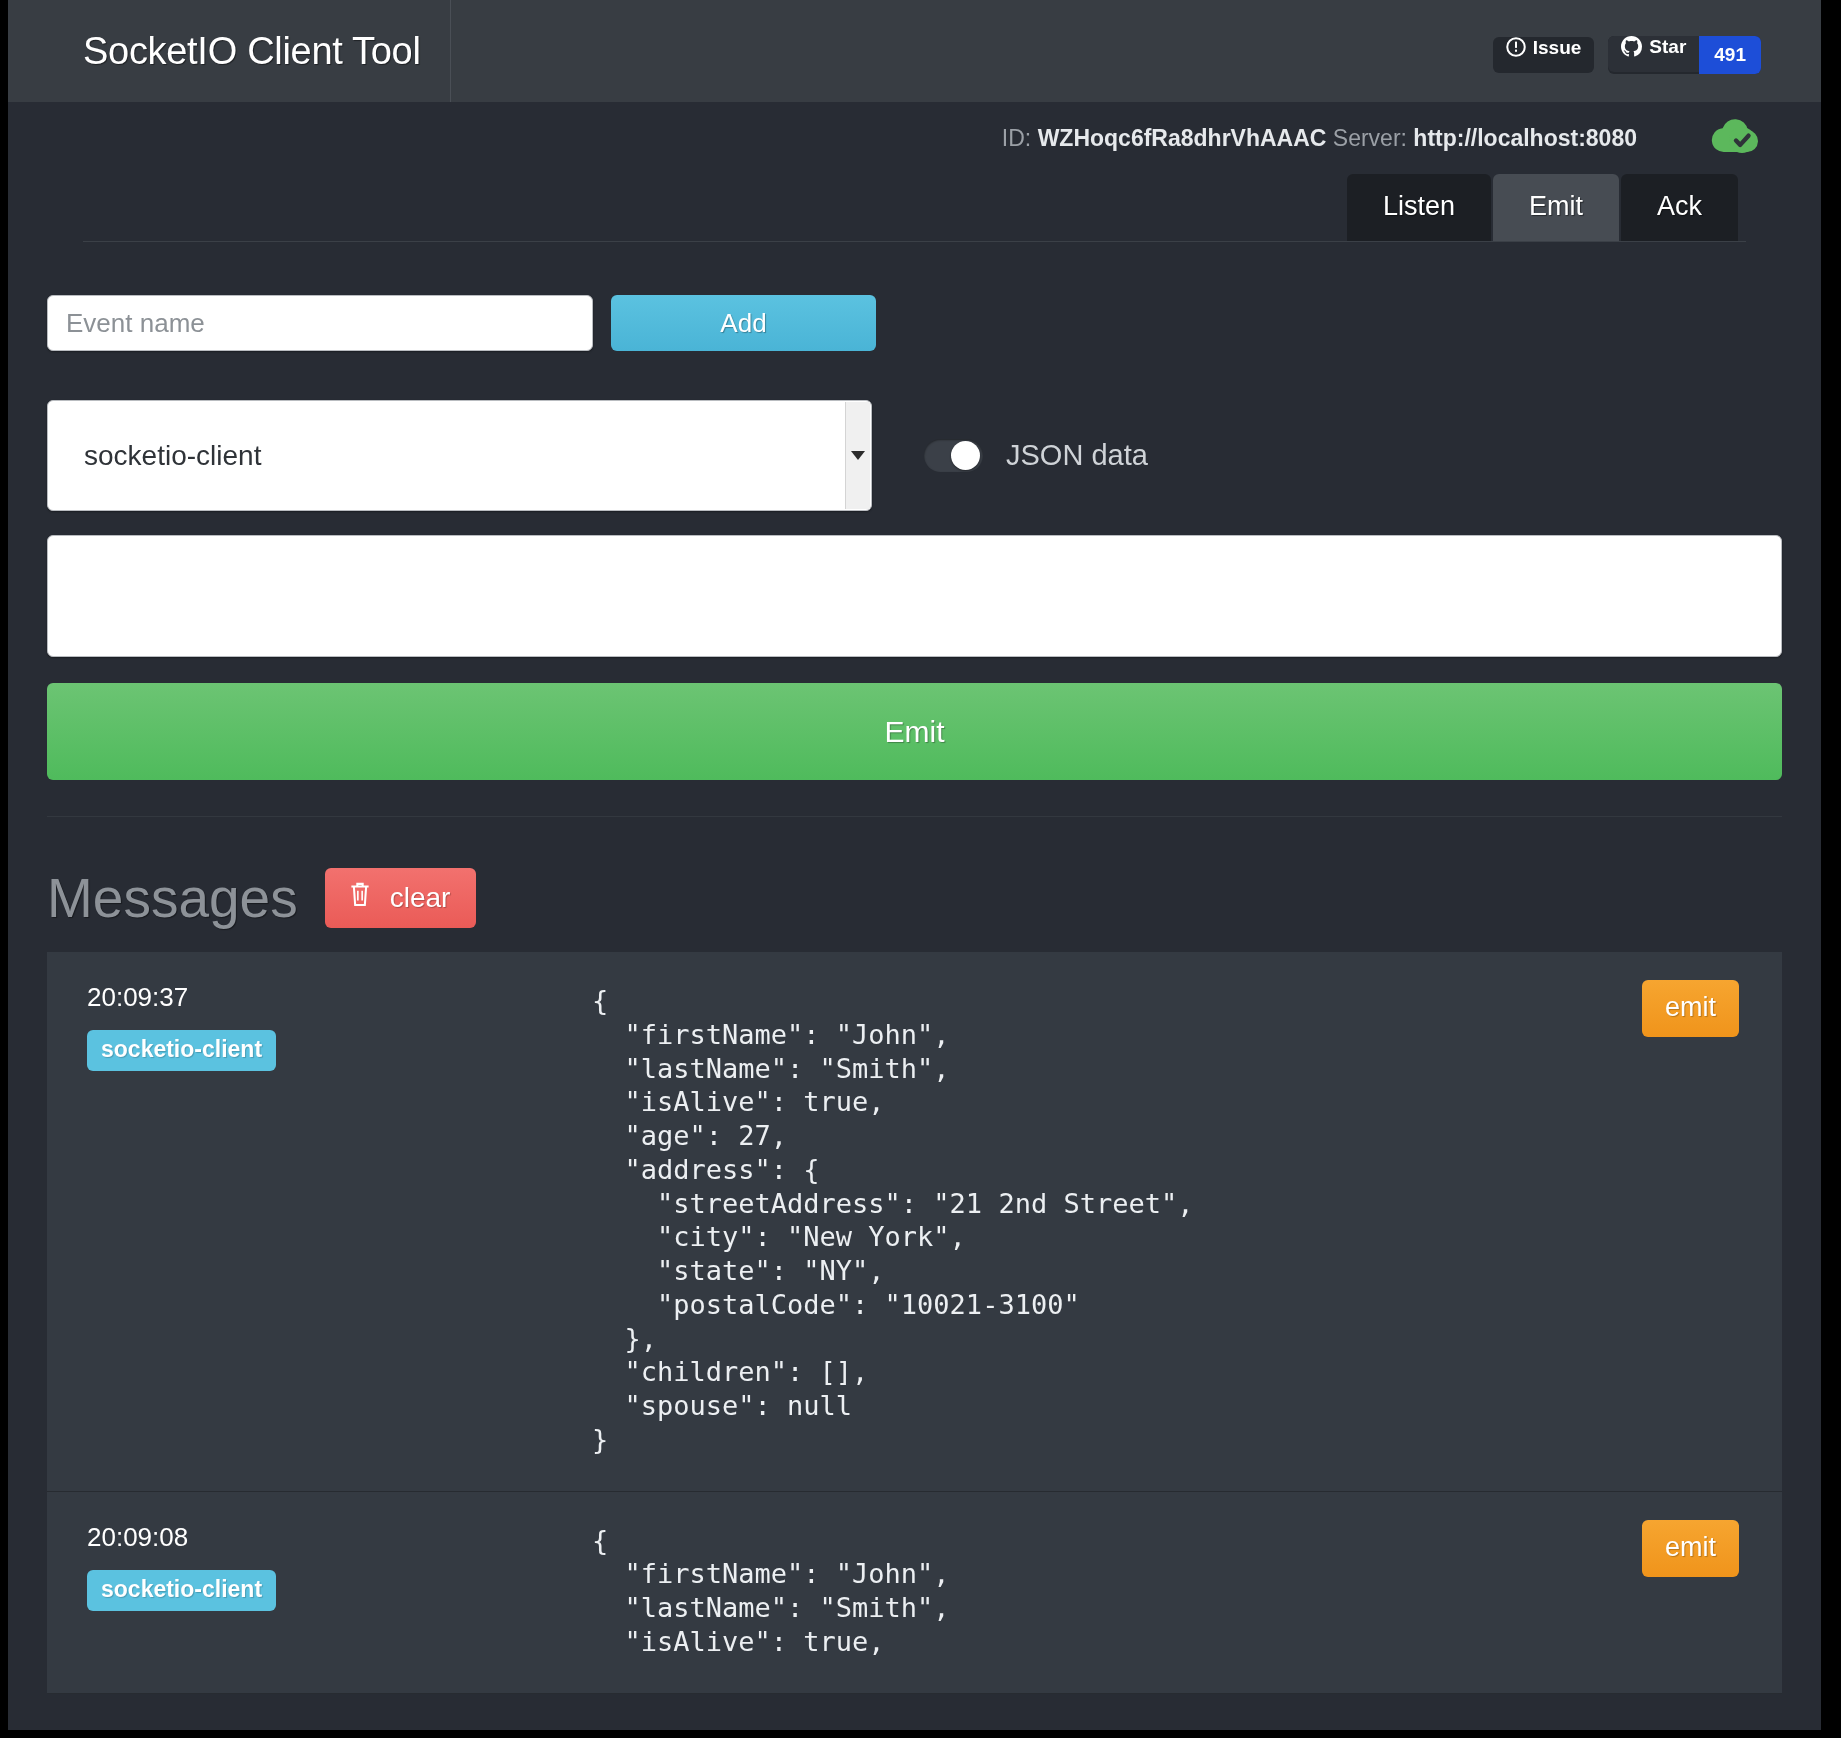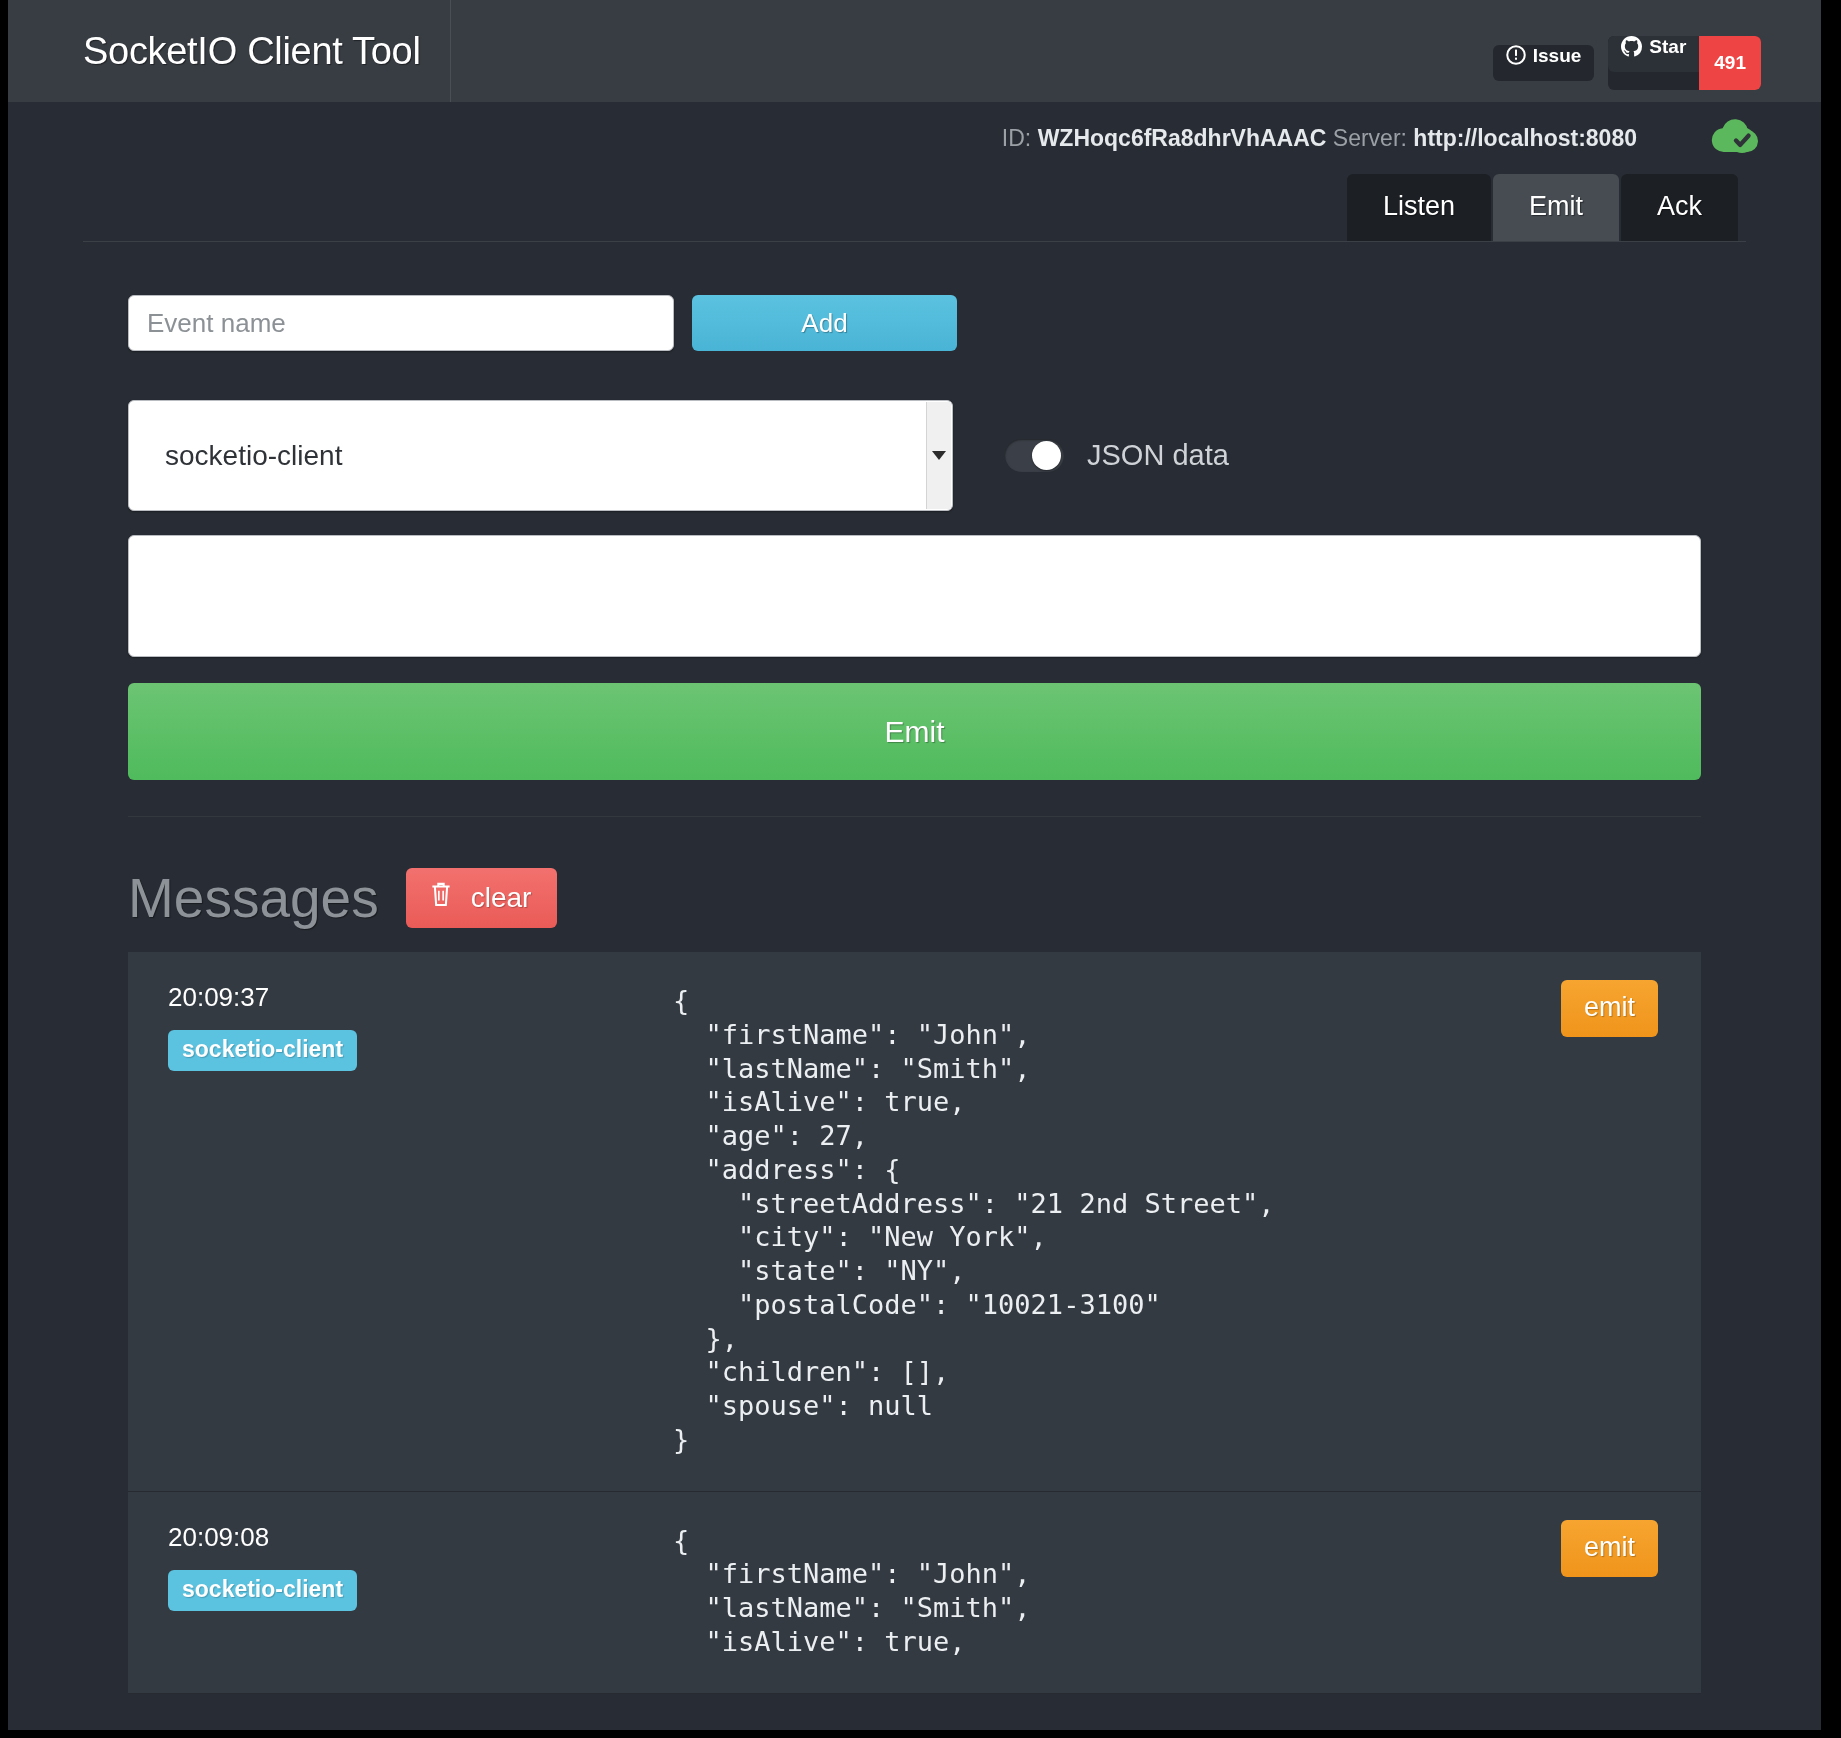--- a/index.html
+++ b/index.html
@@ -58,23 +58,23 @@
     font-size: 19px;
     font-weight: bold;
     padding: 0 13px;
     gap: 7px;
     cursor: pointer;
   }
   .gh-group { display: flex; align-items: stretch; background:#24282e; border-radius:6px; }
   .gh-group .gh-btn { border-radius: 6px 0 0 6px; background: #2c3037; }
   .gh-count {
     display:flex; align-items:center;
-    padding: 16px 15px;
+    padding: 8px 15px;
     font-size: 19px; font-weight: bold; color:#fff;
-    background:#ef4444;
+    background:#1d4ed8;
     border-radius: 0 6px 6px 0;
     cursor: pointer;
   }
   .ico-svg { display:block; }
 
   
   .conn-row {
     height: 72px;
     position: relative;
     display: flex;
@@ -107,21 +107,21 @@
     border-radius: 6px 6px 0 0;
     background: #1c1f24;
     cursor: pointer;
     text-shadow: 1px 1px 1px rgba(0,0,0,.45);
   }
   .tab.active {
     background: #474c53;
   }
 
   
-  .panel { padding: 0 120px; }
+  .panel { padding: 0 39px; }
   .row-add {
     display: flex;
     gap: 18px;
     margin-top: 53px;
   }
   .input-event {
     width: 546px; height: 56px;
     border-radius: 6px;
     border: 1px solid #b9bcc0;
     background: #fff;

